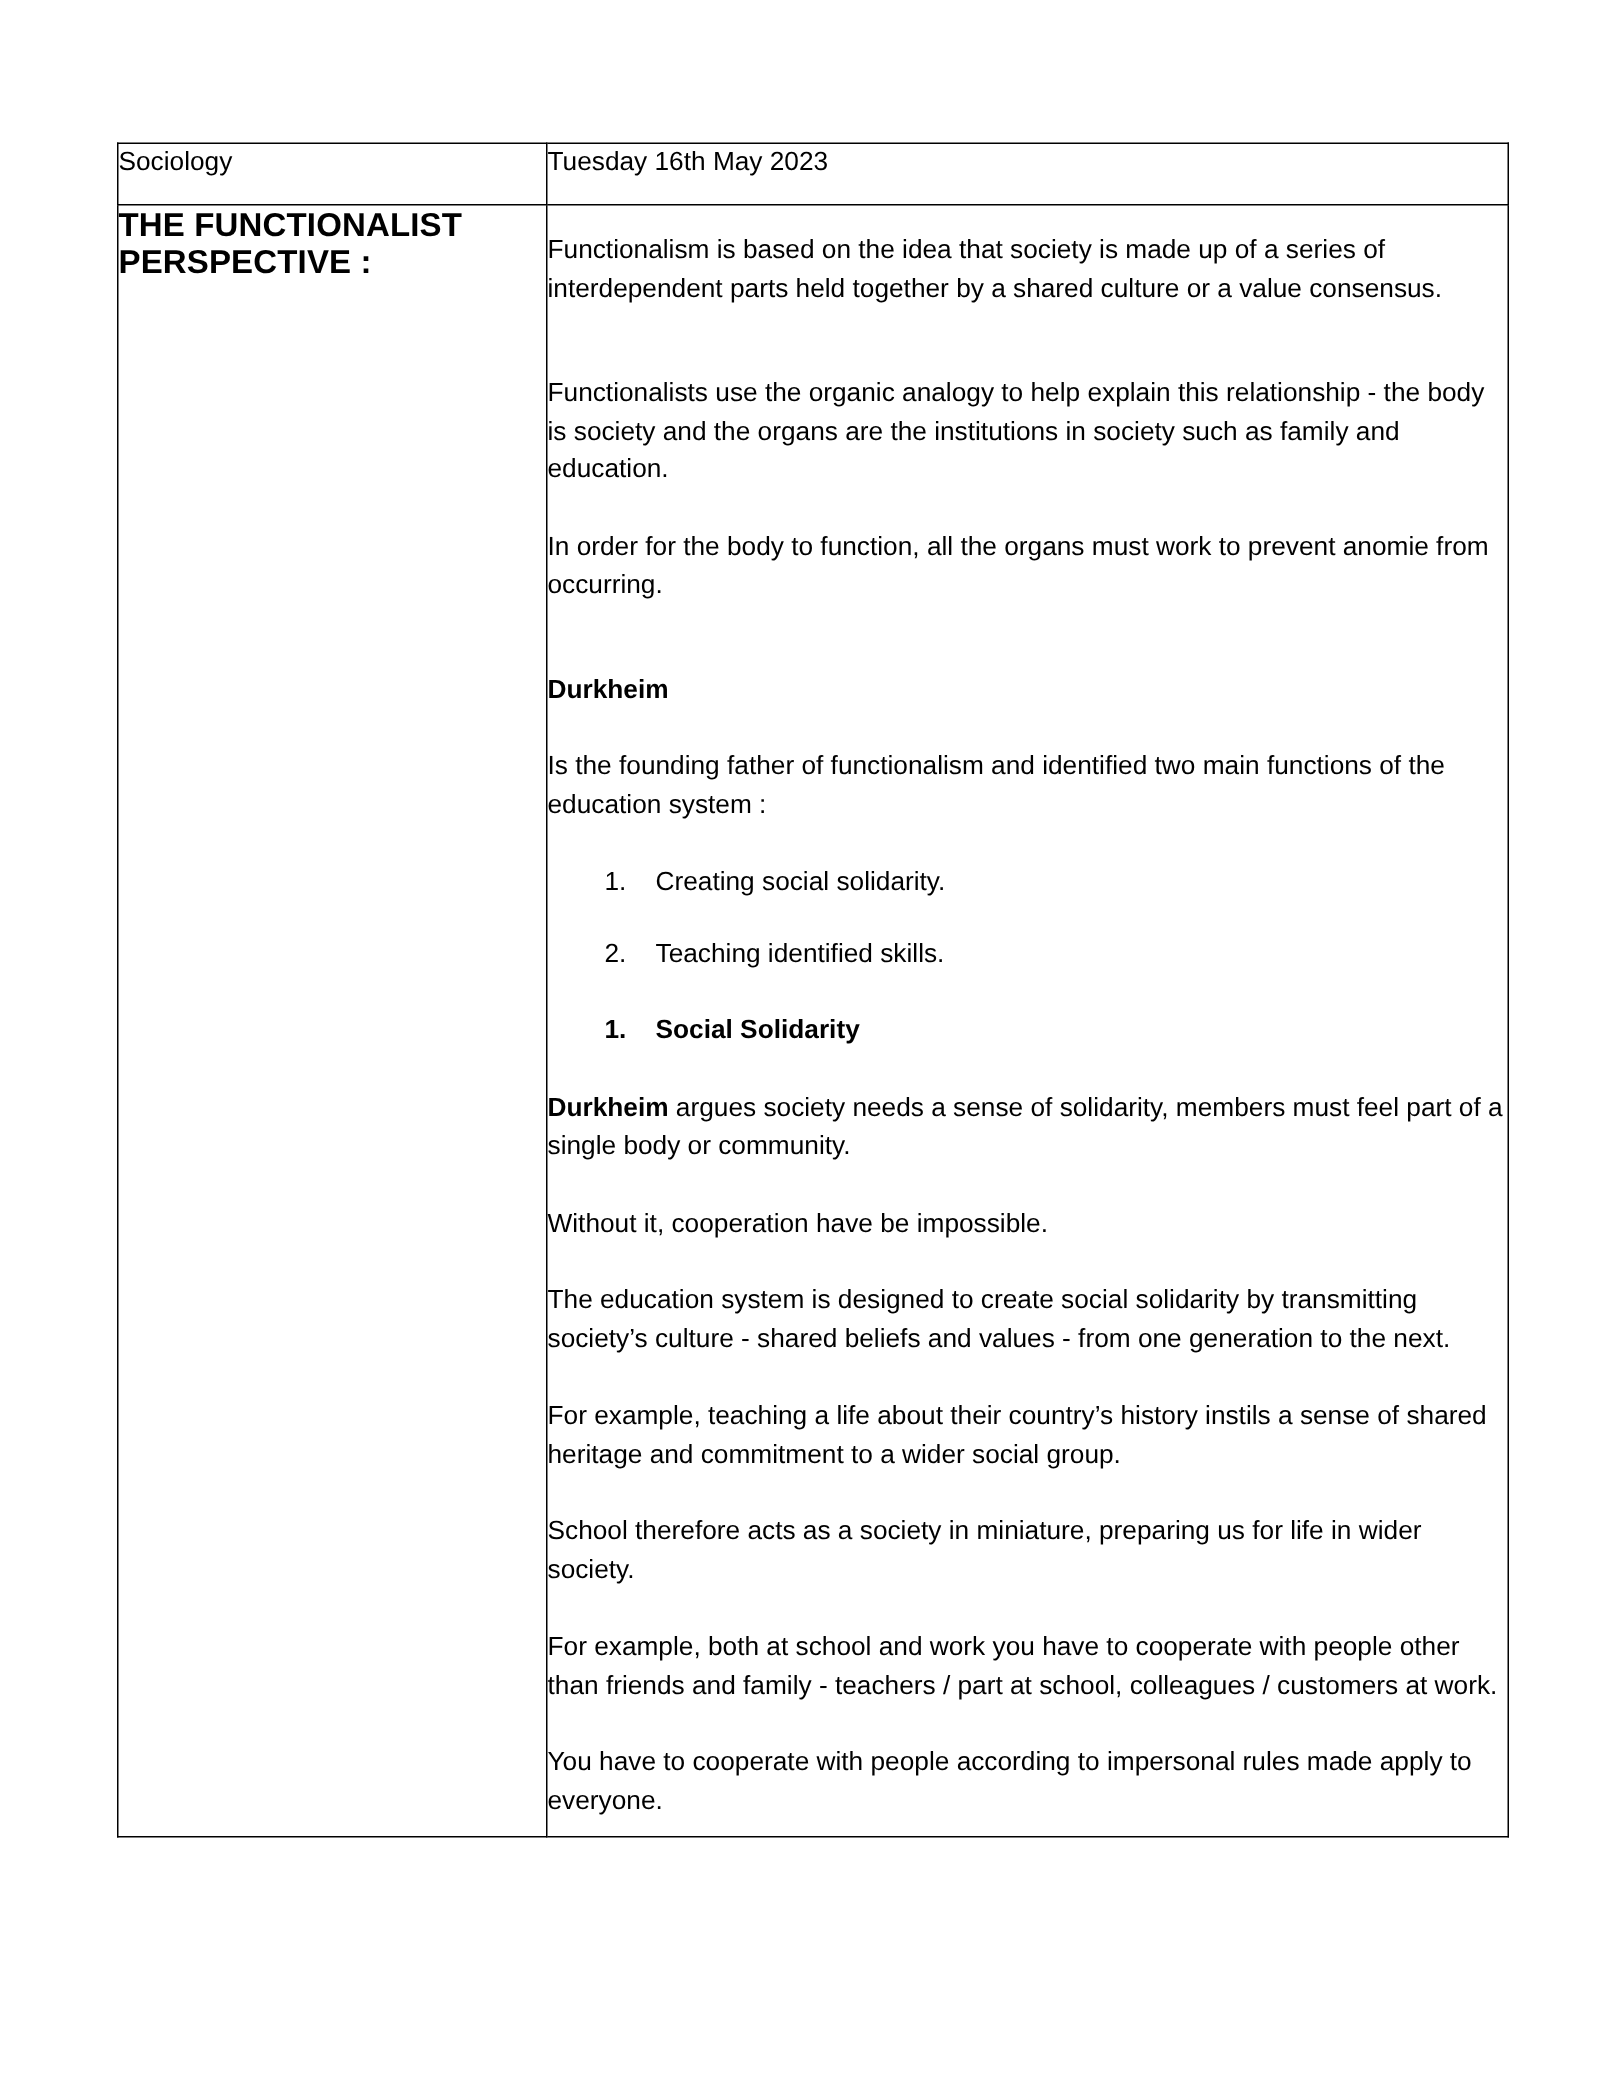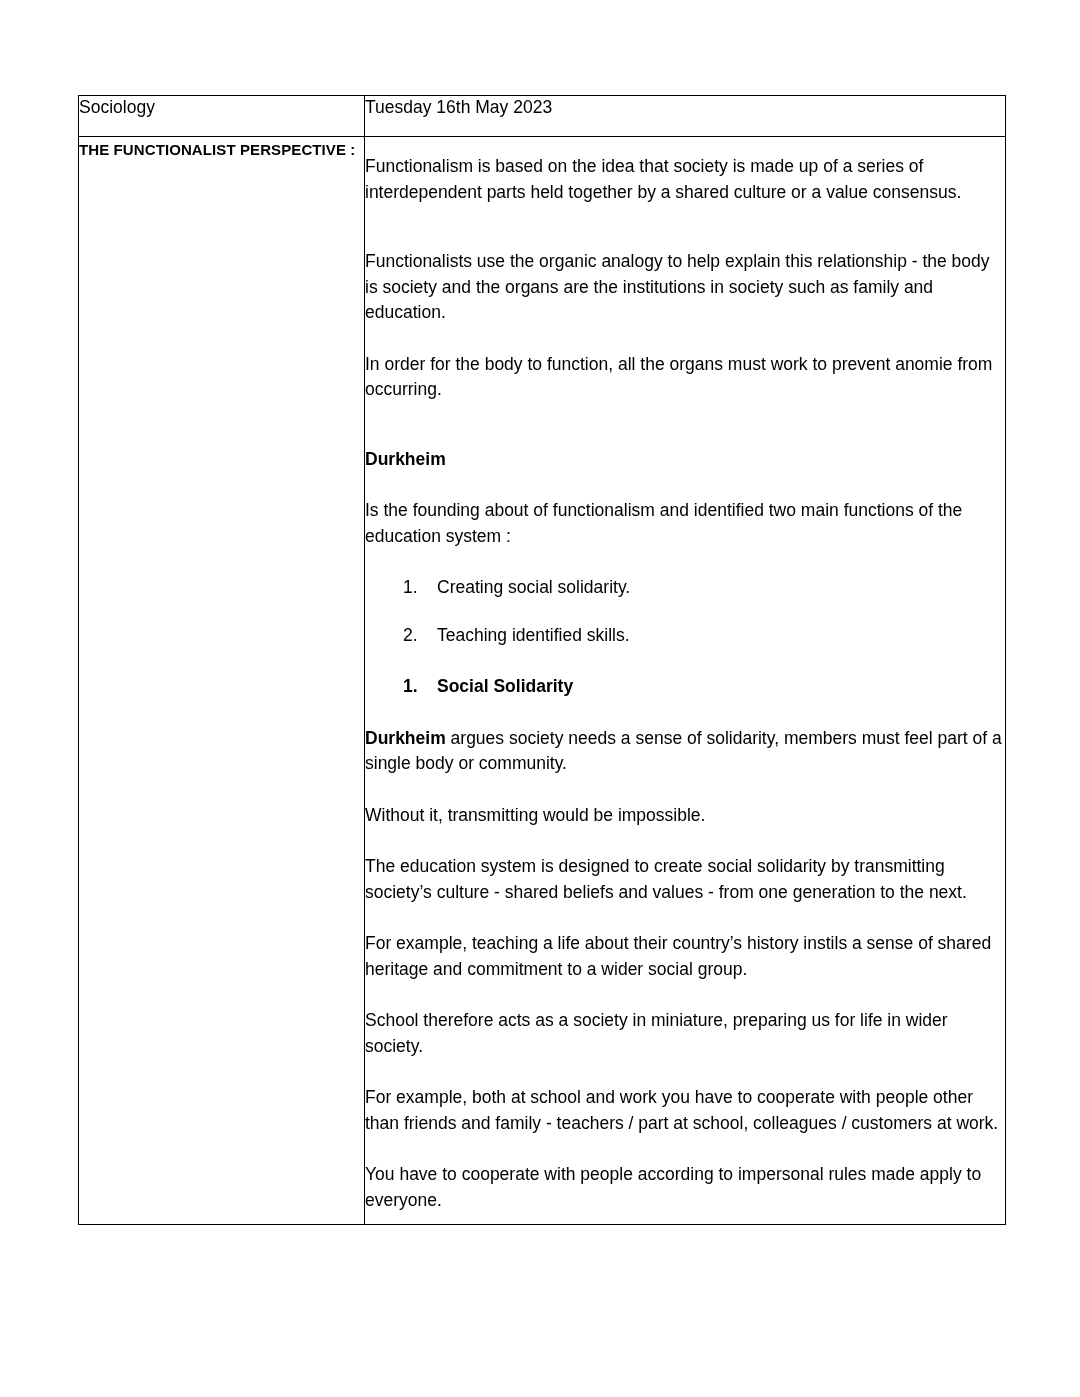--- a/index.html
+++ b/index.html
@@ -48,21 +48,21 @@
     font-size: 17.5px;
     line-height: 22px;
   }
   .cell-meta.right {
     text-align: left;
   }
 
   
   .cell-heading {
     padding: 16px 14px 14px 14px;
-    font-size: 15px;
+    font-size: 22px;
     line-height: 25px;
     font-weight: bold;
     letter-spacing: 0.1px;
   }
   .cell-body {
     padding: 16px 14px 22px 14px;
     font-size: 17.5px;
     line-height: 25.5px;
   }
 
@@ -127,21 +127,21 @@
         <td class="col-right cell-body">
 
           <p class="para gap-lg">Functionalism is based on the idea that society is made up of a series of interdependent parts held together by a shared culture or a value consensus.</p>
 
           <p class="para">Functionalists use the organic analogy to help explain this relationship - the body is society and the organs are the institutions in society such as family and education.</p>
 
           <p class="para gap-lg">In order for the body to function, all the organs must work to prevent anomie from occurring.</p>
 
           <p class="subhead">Durkheim</p>
 
-          <p class="para">Is the founding about of functionalism and identified two main functions of the education system :</p>
+          <p class="para">Is the founding father of functionalism and identified two main functions of the education system :</p>
 
           <ol class="num-list gap-xl">
             <li>
               <span class="marker">1.</span>
               <span>Creating social solidarity.</span>
             </li>
             <li>
               <span class="marker">2.</span>
               <span>Teaching identified skills.</span>
             </li>
@@ -149,21 +149,21 @@
 
           <ol class="num-list bold-list">
             <li>
               <span class="marker">1.</span>
               <span>Social Solidarity</span>
             </li>
           </ol>
 
           <p class="para"><b>Durkheim</b><span> argues society needs a sense of solidarity, members must feel part of a single body or community.</span></p>
 
-          <p class="para">Without it, transmitting would be impossible.</p>
+          <p class="para">Without it, cooperation have be impossible.</p>
 
           <p class="para">The education system is designed to create social solidarity by transmitting society’s culture - shared beliefs and values - from one generation to the next.</p>
 
           <p class="para">For example, teaching a life about their country’s history instils a sense of shared heritage and commitment to a wider social group.</p>
 
           <p class="para">School therefore acts as a society in miniature, preparing us for life in wider society.</p>
 
           <p class="para">For example, both at school and work you have to cooperate with people other than friends and family - teachers / part at school, colleagues / customers at work.</p>
 
           <p class="para tight">You have to cooperate with people according to impersonal rules made apply to everyone.</p>

